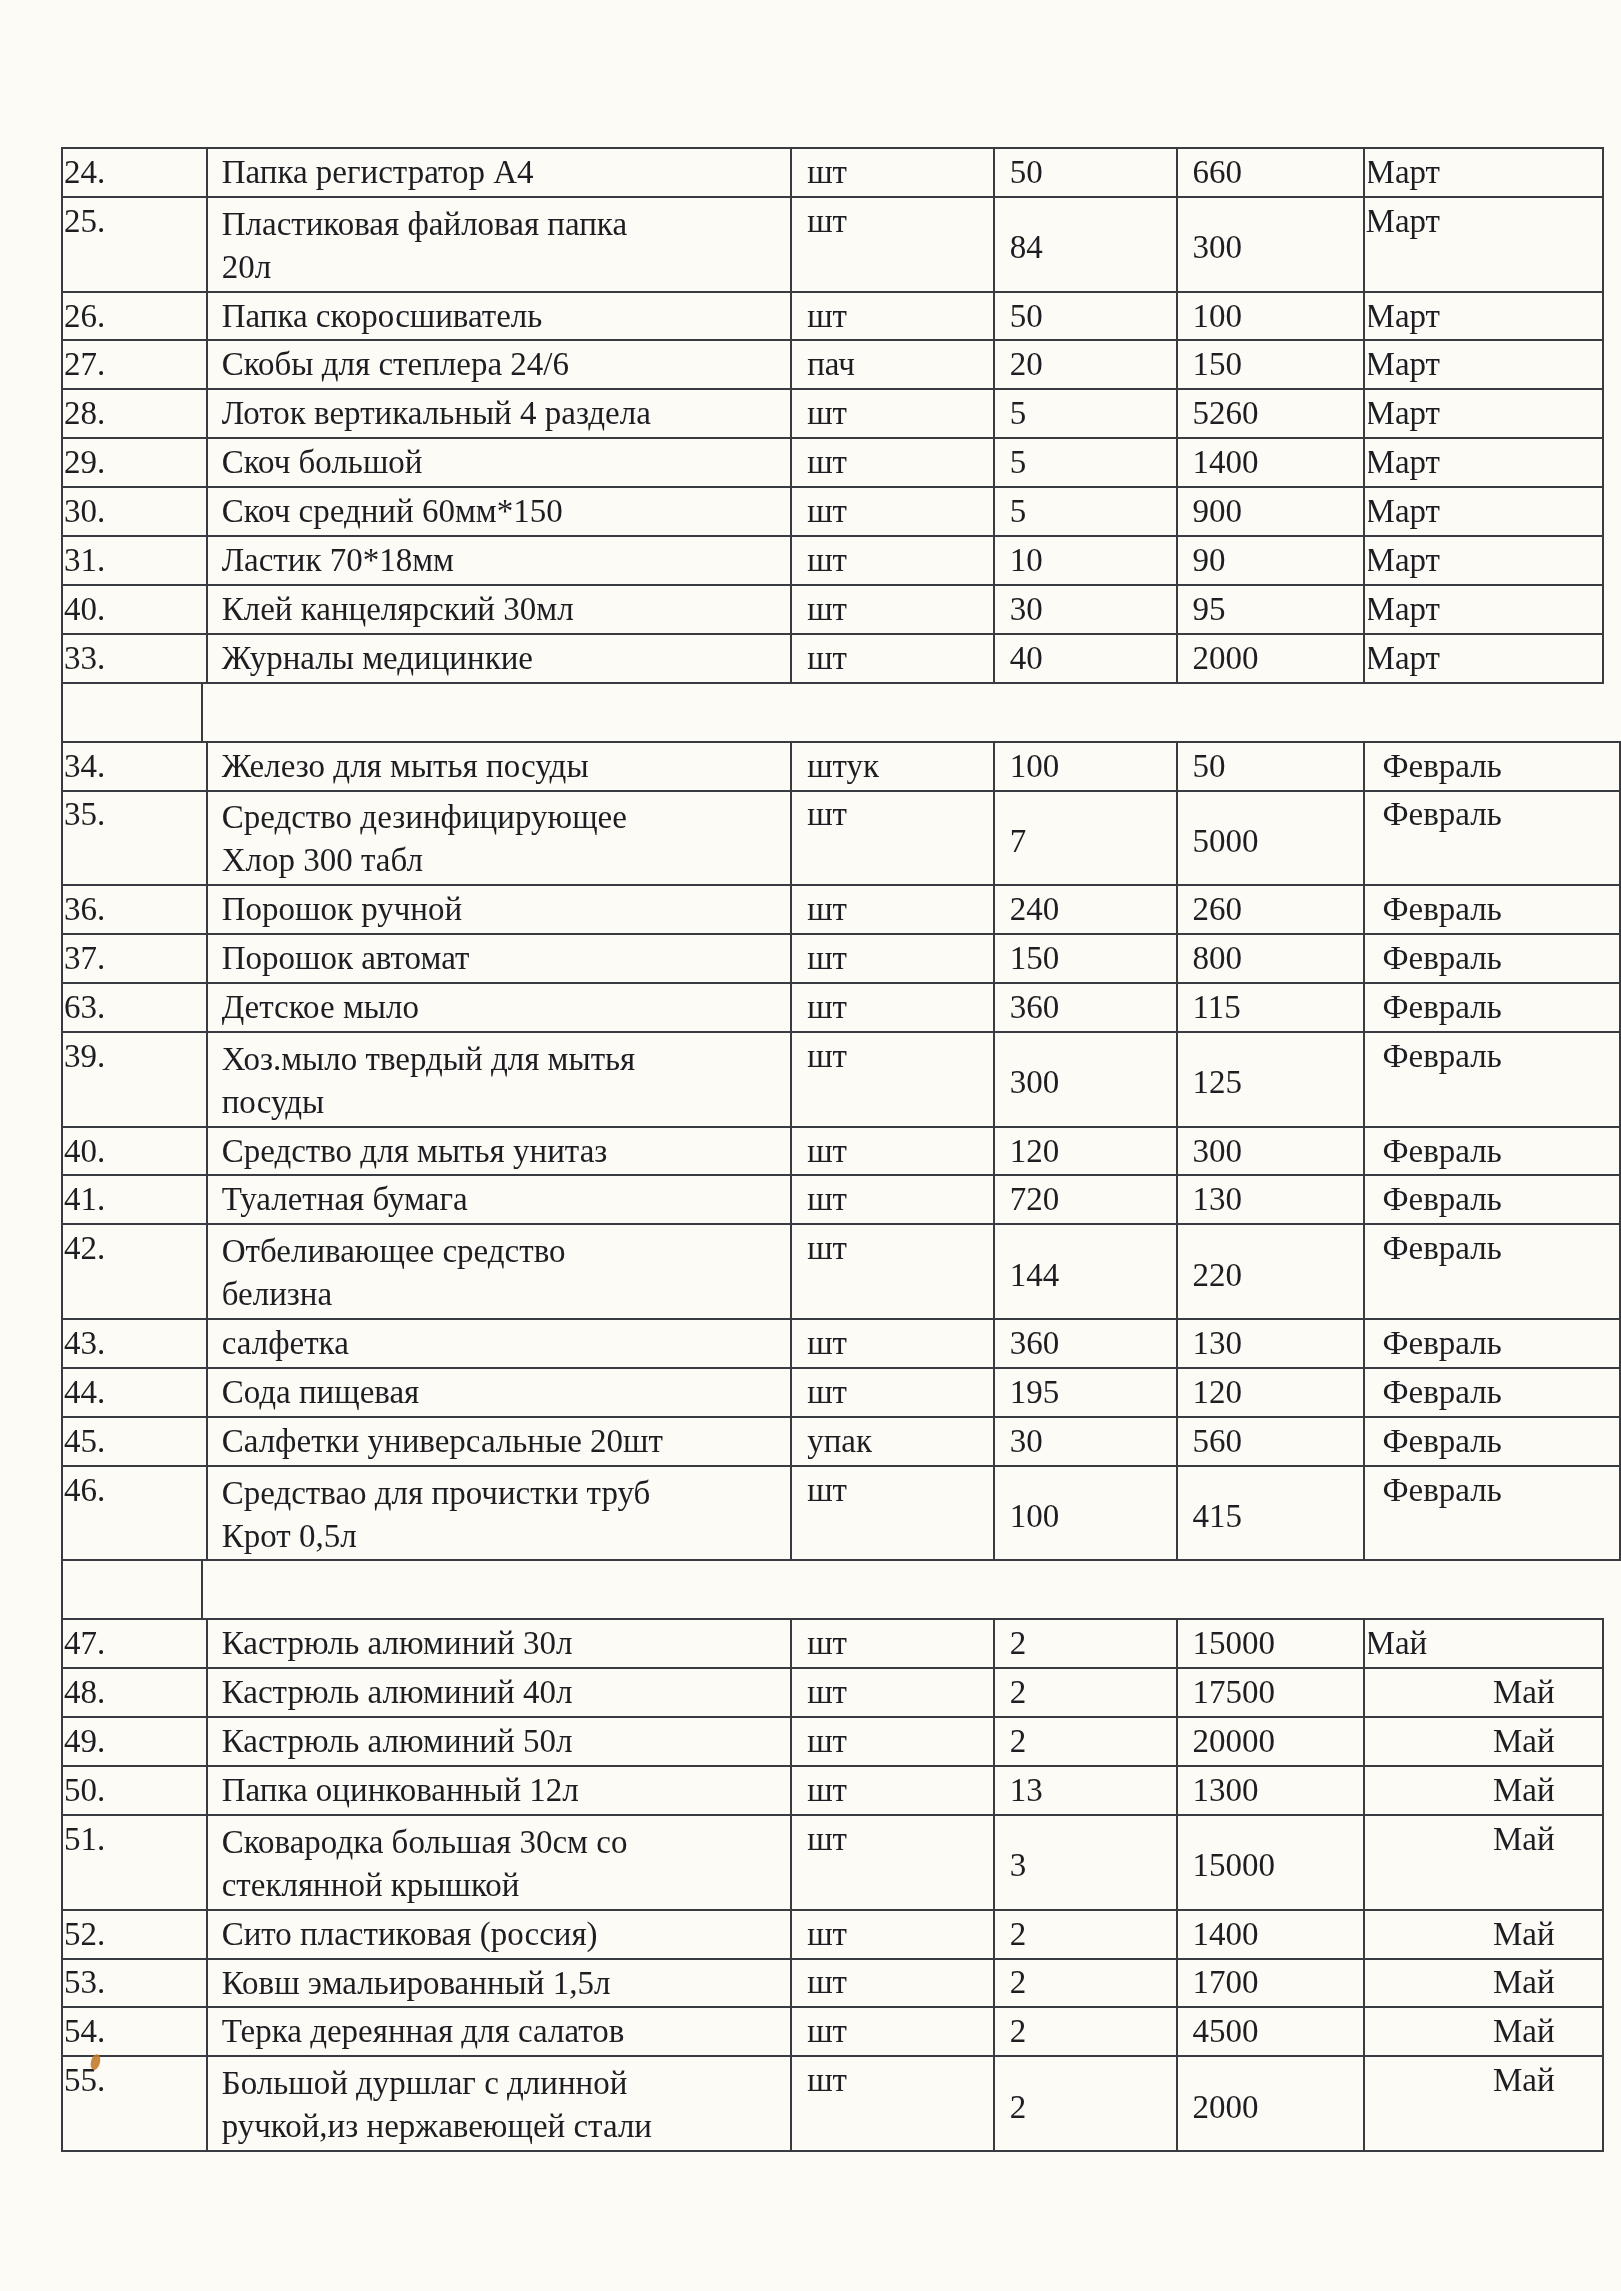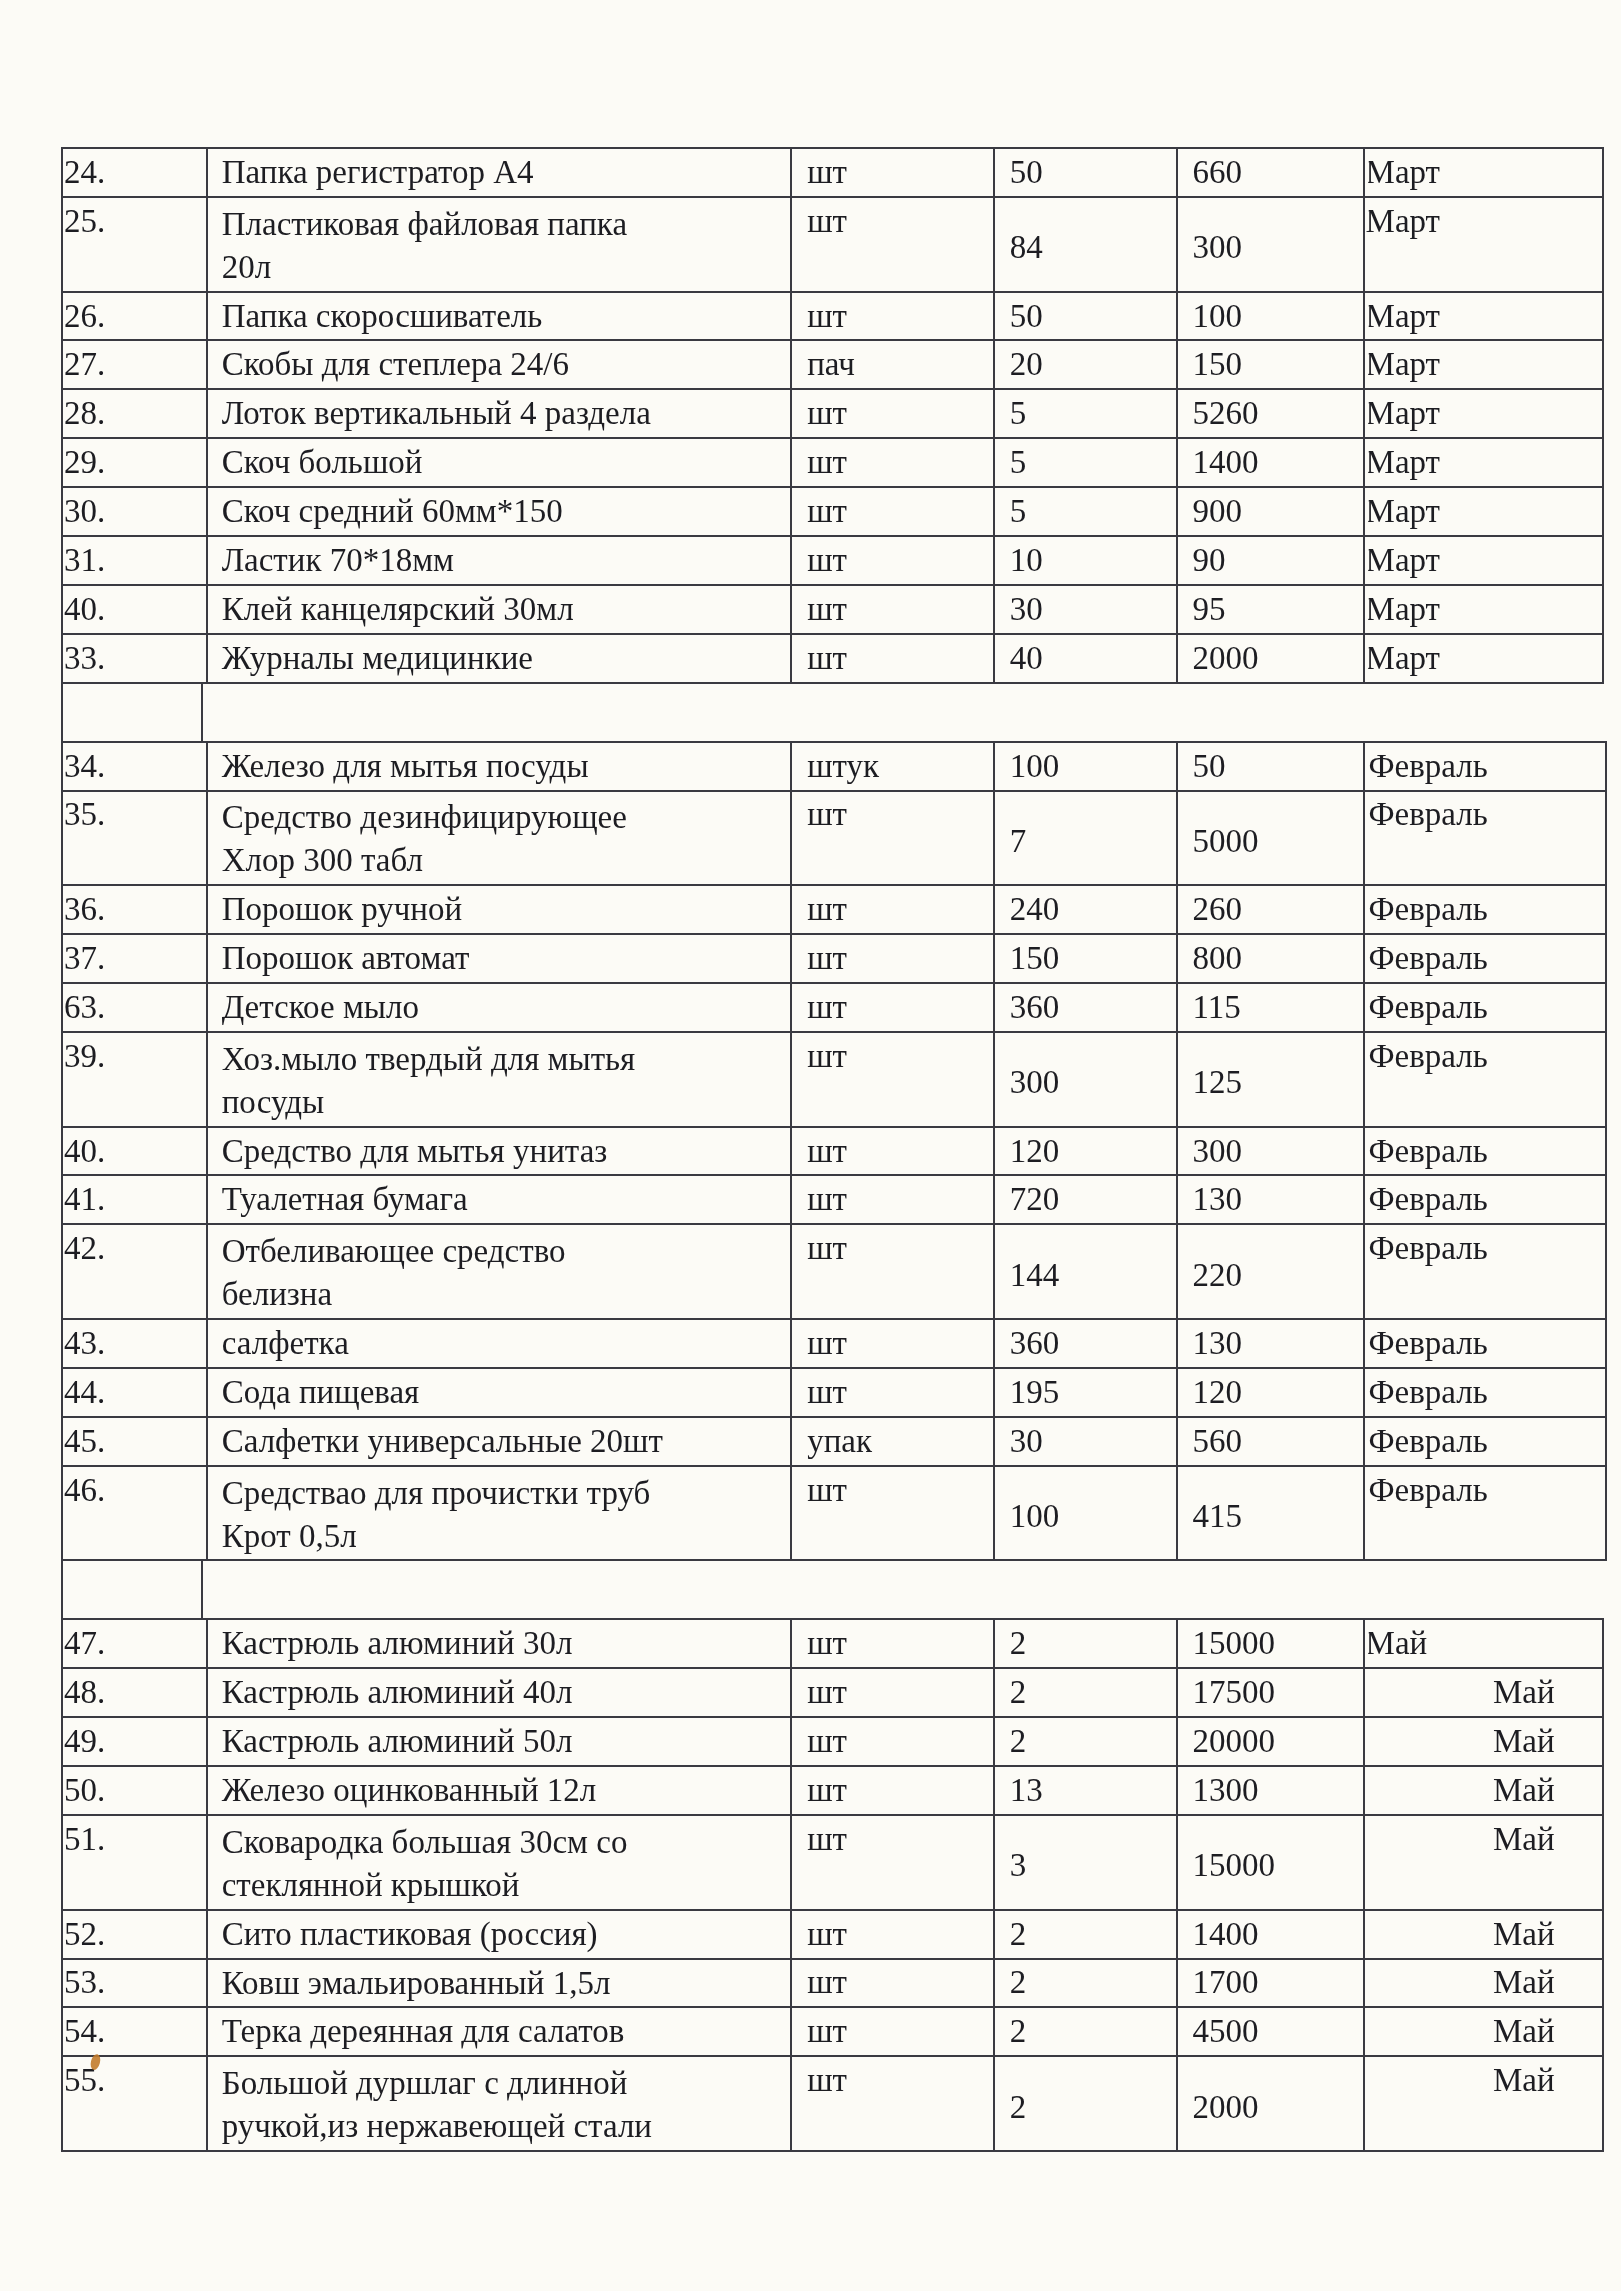--- a/index.html
+++ b/index.html
@@ -30,21 +30,21 @@
   .sheet td:nth-child(3){width:185px;}
   .sheet td:nth-child(4){width:165px;}
   .sheet td:nth-child(5){width:169px;}
   .sheet td:nth-child(6){width:235px;}
   tr.row{height:45px;}
   tr.row.tall{height:92px;}
   td.num{}
   td.name{padding:2px 9.8px 2px 13.7px;white-space:pre-line;line-height:1.3;}
   td.unit,td.qty,td.price{padding-left:14.7px;}
   td.month.m-center{text-align:left;border-radius:24px;}
-  td.month.m-left{text-align:left;padding-left:4px;}
+  td.month.m-left{text-align:left;padding-left:18px;}
   td.month.m-right{text-align:right;padding-right:47px;}
   tr.row.tall td{vertical-align:top;padding-top:4.9px;}
   tr.row.tall td.qty,
   tr.row.tall td.price{vertical-align:middle;padding-top:8px;}
   .gap{
     position:relative;height:57px;
   }
   .gap .vline{
     position:absolute;top:0;bottom:0;width:2px;background:#3a3a41;
   }
@@ -286,21 +286,21 @@
         <tr class="row">
           <td class="num">49.</td>
           <td class="name">Кастрюль алюминий 50л</td>
           <td class="unit">шт</td>
           <td class="qty">2</td>
           <td class="price">20000</td>
           <td class="month month m-right">Май</td>
         </tr>
         <tr class="row">
           <td class="num">50.</td>
-          <td class="name">Железо оцинкованный 12л</td>
+          <td class="name">Папка оцинкованный 12л</td>
           <td class="unit">шт</td>
           <td class="qty">13</td>
           <td class="price">1300</td>
           <td class="month month m-right">Май</td>
         </tr>
         <tr class="row tall">
           <td class="num">51.</td>
           <td class="name">Сковародка  большая 30см со
 стеклянной крышкой</td>
           <td class="unit">шт</td>

